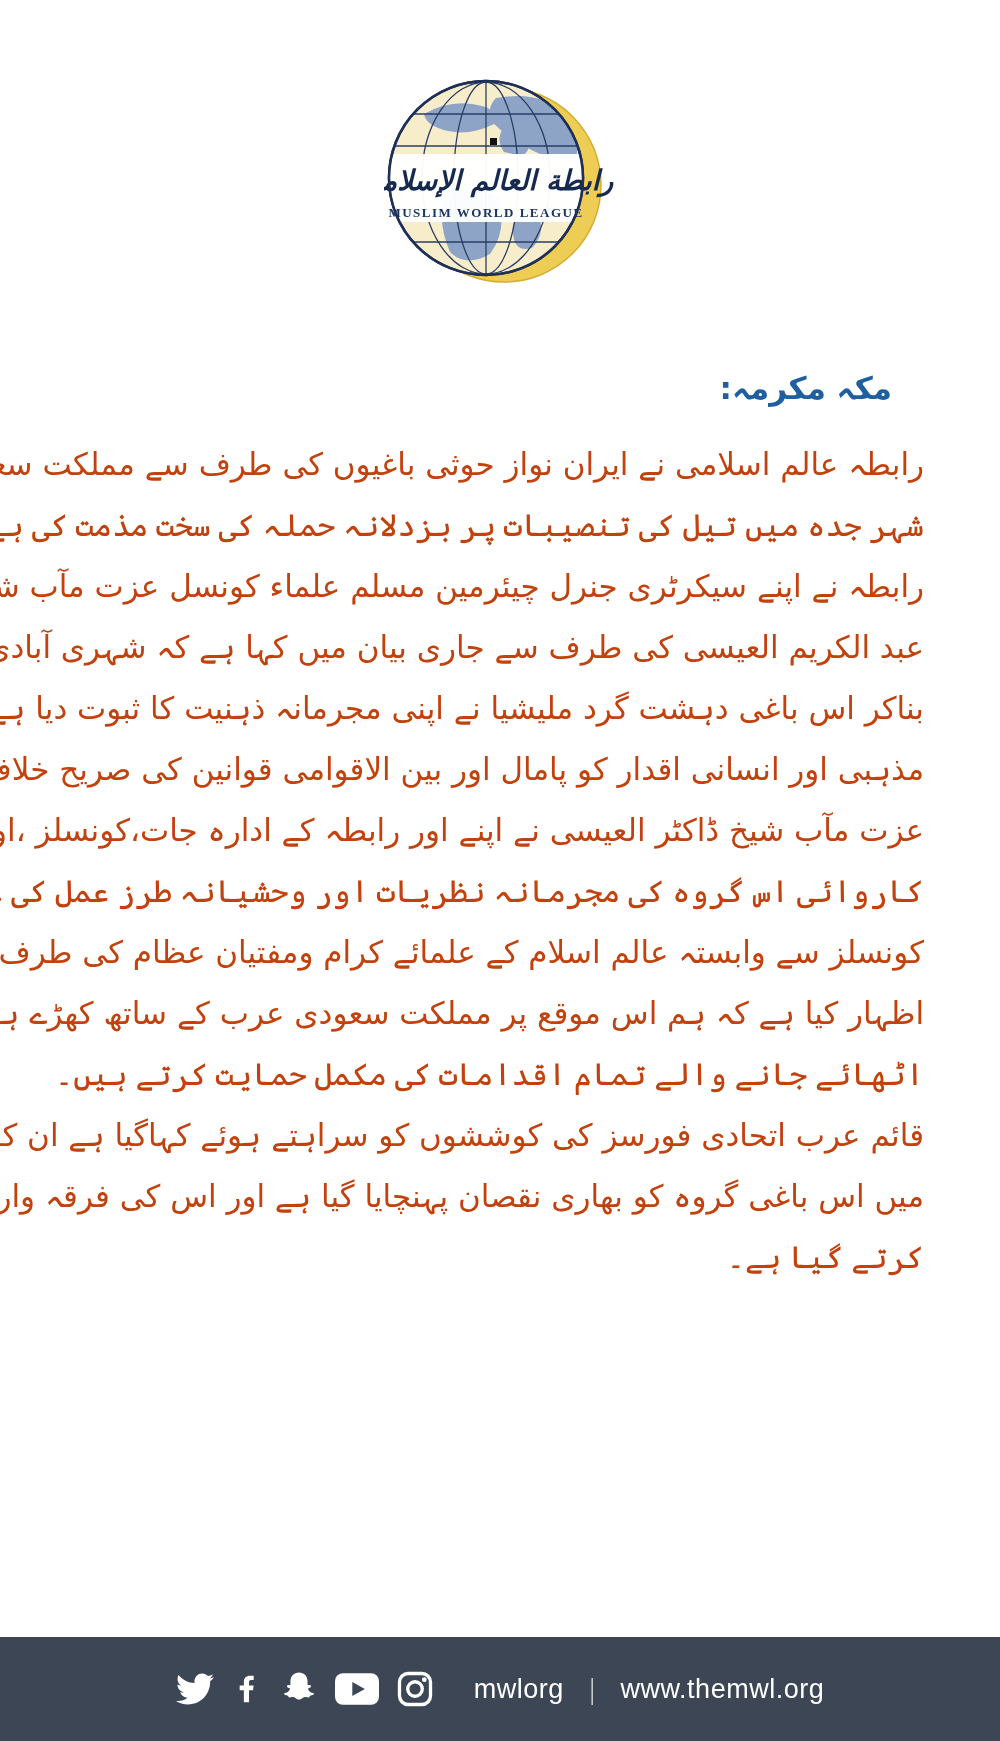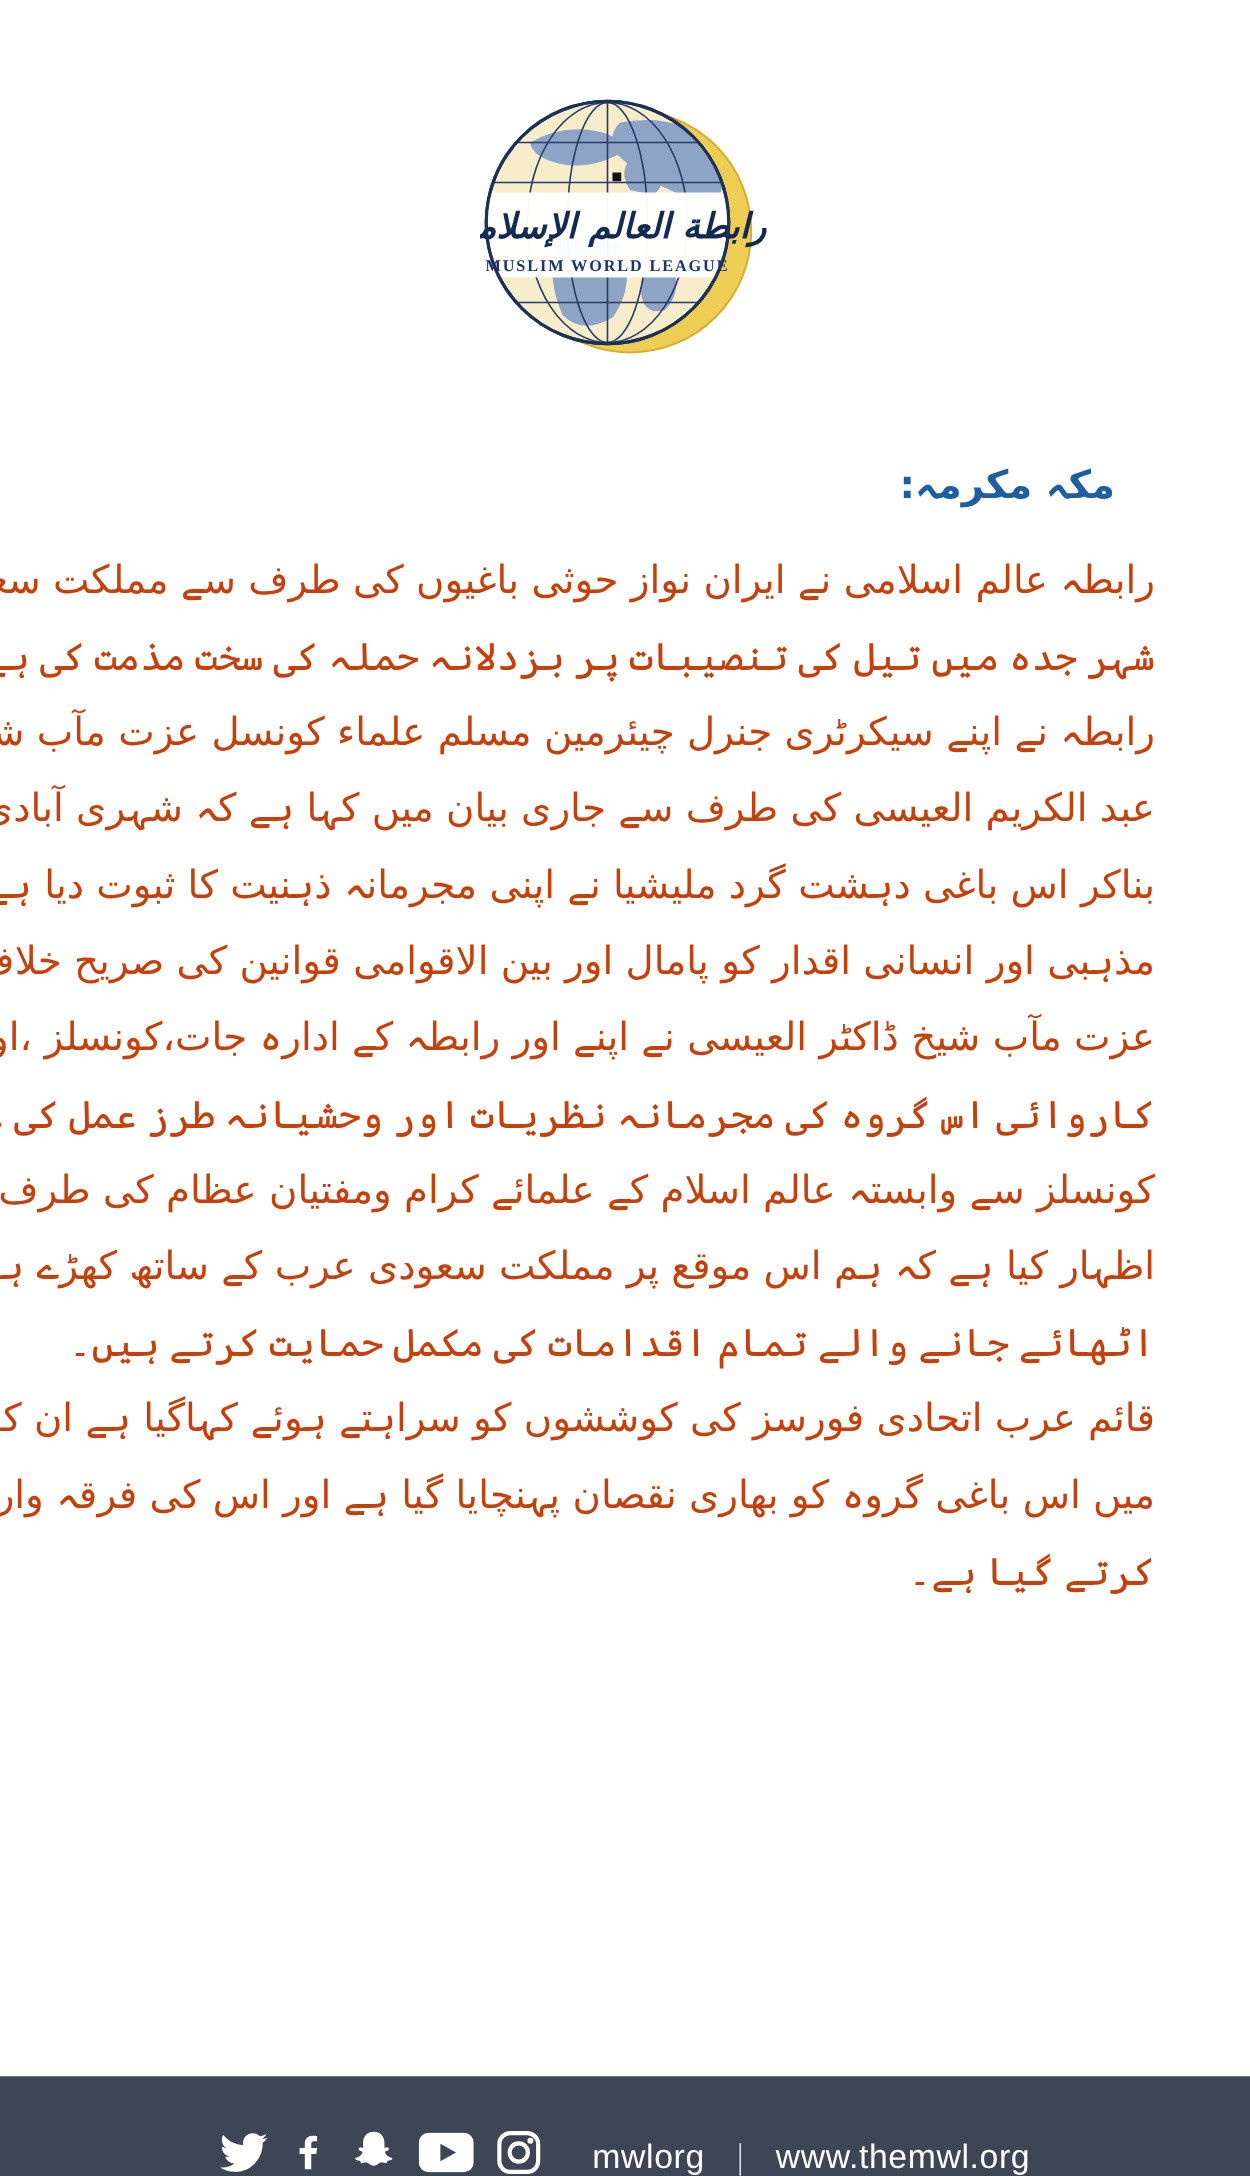--- a/index.html
+++ b/index.html
@@ -30,22 +30,22 @@
     margin-top:24px;padding:0 76px;direction:rtl;color:#c2410c;
     font-size:31px;
   }
   .body-line{
     line-height:61px;height:61px;white-space:nowrap;
     text-align:justify;text-align-last:justify;
   }
   .body-line.para-end{text-align:right;text-align-last:right;font-family:Liberation Serif, serif;}
   
   .footer{
-    margin-top:auto;height:80px;background:#3c4654;
-    display:flex;align-items:flex-end;justify-content:center;
+    margin-top:auto;height:104px;background:#3c4654;
+    display:flex;align-items:center;justify-content:center;
     color:#ffffff;
   }
   .footer .icons{display:flex;align-items:center;gap:17px;}
   .footer .icons svg{display:block;}
   .footer-handle{
     margin-left:40px;font-size:27px;letter-spacing:.5px;
     font-family:"Liberation Sans","DejaVu Sans",sans-serif;
   }
   .footer-sep{margin:0 24px;font-size:26px;opacity:.85;font-weight:300;}
   .footer-site{

